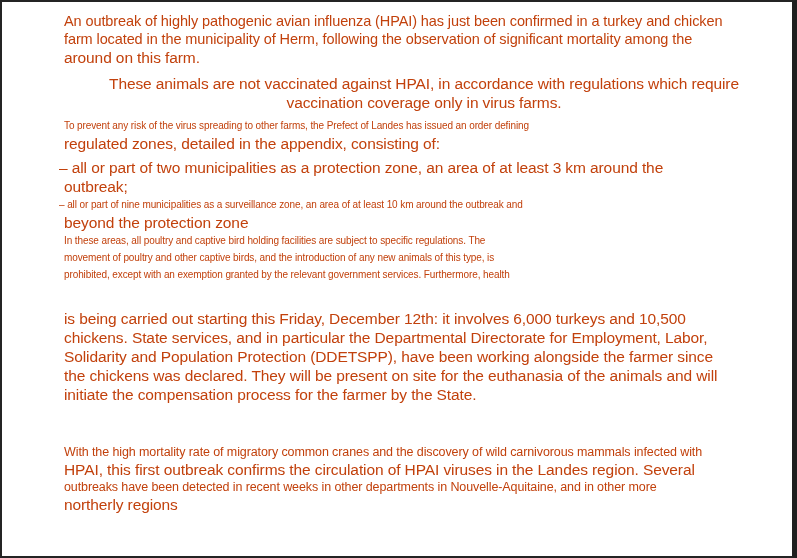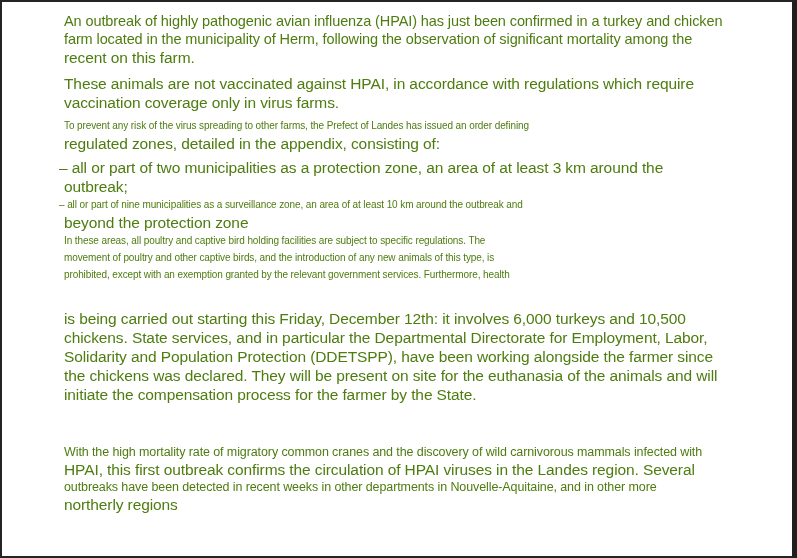--- a/index.html
+++ b/index.html
@@ -22,26 +22,26 @@
     border-bottom: 2px solid #242424;
     overflow: hidden;
   }
 
   .doc {
     box-sizing: border-box;
     width: 100%;
     height: 100%;
     padding: 10px 8px 12px 62px;
     overflow: hidden;
-    color: #4d7c0f;
+    color: #c2410c;
   }
 
   .para { margin: 0; padding: 0; }
   .para-1 { margin-bottom: 7px; }
-  .para-2 { margin-bottom: 5px; }
+  .para-2 { margin-bottom: 5px; text-align: center; }
   .para-3 { margin-bottom: 5px; }
   .para-4 { }
   .para-5 { margin-bottom: 26px; }
   .para-6 { margin-bottom: 40px; }
   .para-7 { margin-bottom: 0; }
 
   .line {
     display: block;
     white-space: nowrap;
     letter-spacing: -0.1px;
@@ -58,21 +58,21 @@
 </style>
 </head>
 <body>
 
 <div class="page">
   <div class="doc">
 
     <p class="para para-1">
       <span class="line m">An outbreak of highly pathogenic avian influenza (HPAI) has just been confirmed in a turkey and chicken</span>
       <span class="line m">farm located in the municipality of Herm, following the observation of significant mortality among the</span>
-      <span class="line l">recent on this farm.</span>
+      <span class="line l">around on this farm.</span>
     </p>
 
     <p class="para para-2">
       <span class="line l">These animals are not vaccinated against HPAI, in accordance with regulations which require</span>
       <span class="line l">vaccination coverage only in virus farms.</span>
     </p>
 
     <p class="para para-3">
       <span class="line s">To prevent any risk of the virus spreading to other farms, the Prefect of Landes has issued an order defining</span>
       <span class="line l">regulated zones, detailed in the appendix, consisting of:</span>

